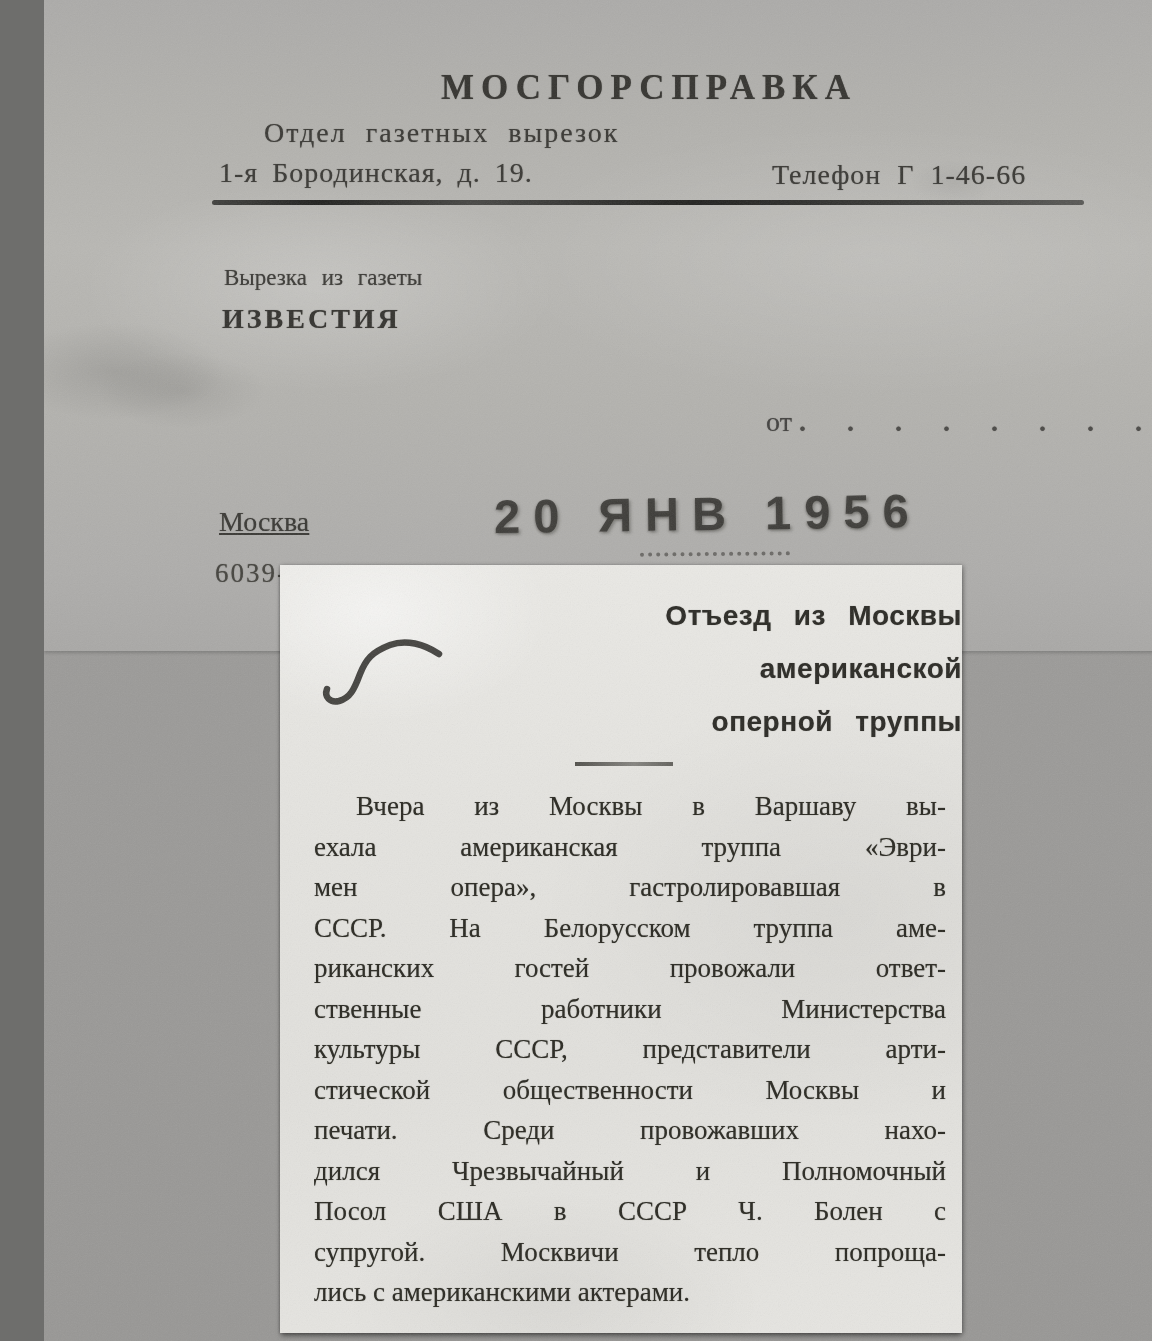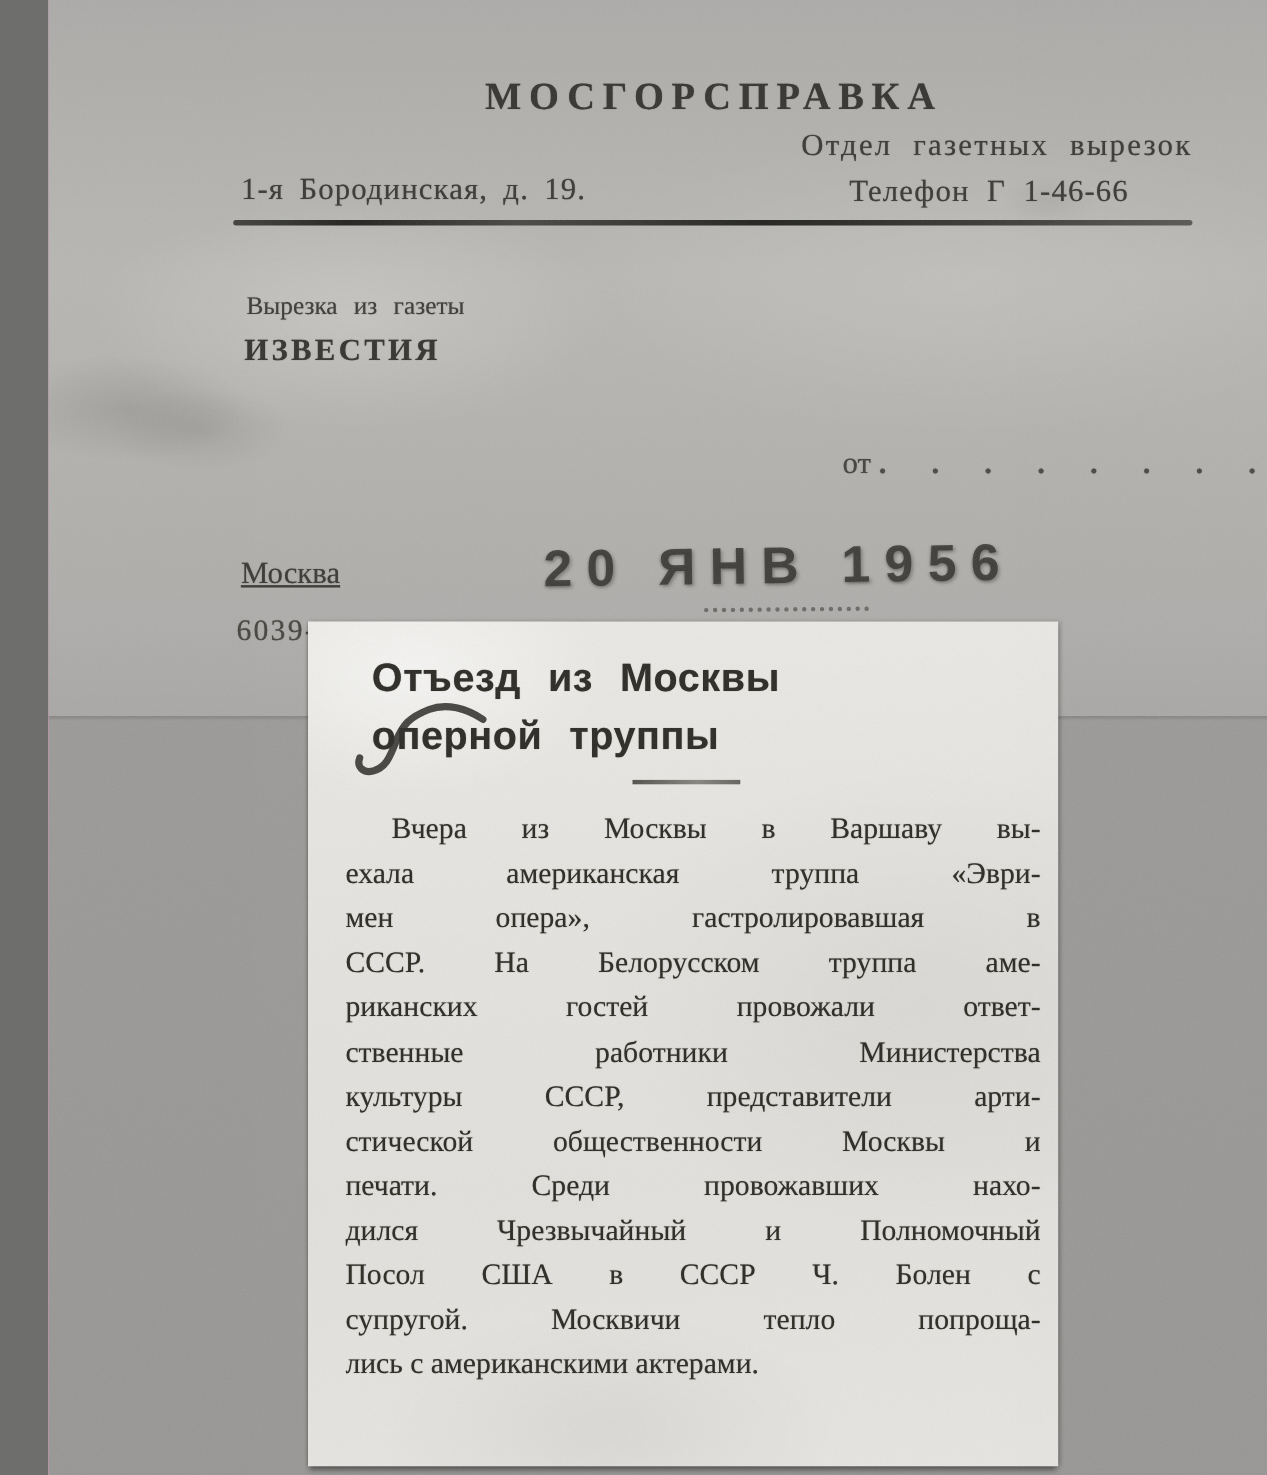--- a/index.html
+++ b/index.html
@@ -28,21 +28,21 @@
     box-shadow:0 2px 3px rgba(0,0,0,.18);
   }
   .form-text{position:absolute; text-shadow:0 0 1px rgba(43,42,39,.55); white-space:nowrap;}
 
   .org-name{
     left:170px; top:68px; width:870px; text-align:center;
     font-size:35px; font-weight:bold; letter-spacing:7px; color:#353430;
   }
   .department{
     left:170px; top:117px; width:870px; padding-left:50px; box-sizing:border-box;
-    text-align:right; font-size:28px; letter-spacing:2px; word-spacing:10px; color:#3a3935;
+    text-align:left; font-size:28px; letter-spacing:2px; word-spacing:10px; color:#3a3935;
   }
   .address{left:175px; top:157px; font-size:28px; letter-spacing:1px; word-spacing:6px; color:#3a3935;}
   .phone{left:728px; top:159px; font-size:28px; letter-spacing:1px; word-spacing:8px; color:#3a3935;}
   .header-rule{
     position:absolute; left:168px; top:200px; width:872px; height:5px; border-radius:3px;
     background:linear-gradient(90deg, rgba(25,25,23,.75) 0%, rgba(25,25,23,.95) 12%, rgba(25,25,23,.7) 30%, rgba(25,25,23,.95) 55%, rgba(25,25,23,.8) 78%, rgba(25,25,23,.6) 100%);
   }
   .clip-from{left:180px; top:265px; font-size:23px; word-spacing:9px; color:#3c3b37;}
   .newspaper{left:178px; top:303px; font-size:28px; font-weight:bold; letter-spacing:3px; color:#34332f;}
 
@@ -70,23 +70,23 @@
     position:absolute; left:236px; top:565px; width:682px; height:768px; z-index:3;
     background:
       radial-gradient(ellipse 280px 180px at 14% 6%, rgba(255,255,255,.55), transparent 62%),
       radial-gradient(ellipse 420px 300px at 82% 45%, rgba(0,0,0,.045), transparent 72%),
       radial-gradient(ellipse 300px 160px at 40% 96%, rgba(0,0,0,.05), transparent 70%),
       linear-gradient(176deg,#eae9e5 0%, #e4e3df 35%, #e1e0dc 65%, #e6e5e1 100%);
     box-shadow:2px 0 4px rgba(0,0,0,.22), 0 4px 5px -1px rgba(0,0,0,.45), -1px 0 2px rgba(0,0,0,.15);
     color:#27261f;
   }
   .clip-title{
-    margin:24px 0 0 0; padding-left:58px; text-align:left;
+    margin:24px 0 0 0; padding-left:58px; text-align:right;
     font-family:"Liberation Sans", sans-serif; font-weight:bold;
-    font-size:36px; line-height:53px; letter-spacing:0.5px; word-spacing:14px;
+    font-size:28px; line-height:53px; letter-spacing:0.5px; word-spacing:14px;
     color:#2b2a25; text-shadow:0 0 1px rgba(43,42,37,.45);
   }
   .title-divider{
     width:98px; height:4px; margin:14px 0 20px 295px;
     background:linear-gradient(90deg, rgba(55,54,49,.85), rgba(55,54,49,.55) 60%, rgba(55,54,49,.75));
   }
   .clip-body{
     padding:0 16px 0 34px; font-size:27px; line-height:40.5px;
     color:#2a2922; text-shadow:0 0 1px rgba(42,41,34,.5);
   }
@@ -124,20 +124,21 @@
 
     <div class="form-text serial">6039-</div>
   </div>
 
   <div class="date-stamp">20 ЯНВ 1956</div>
   <div class="stamp-underline"></div>
 
   <div class="clipping">
     <div class="clip-title">
       <div>Отъезд из Москвы</div>
+      <div>американской</div>
       <div>оперной труппы</div>
     </div>
     <div class="title-divider"></div>
     <div class="clip-body">
       <div class="jline first">Вчера из Москвы в Варшаву вы-</div>
       <div class="jline">ехала американская труппа «Эври-</div>
       <div class="jline">мен опера», гастролировавшая в</div>
       <div class="jline">СССР. На Белорусском труппа аме-</div>
       <div class="jline">риканских гостей провожали ответ-</div>
       <div class="jline">ственные работники Министерства</div>

